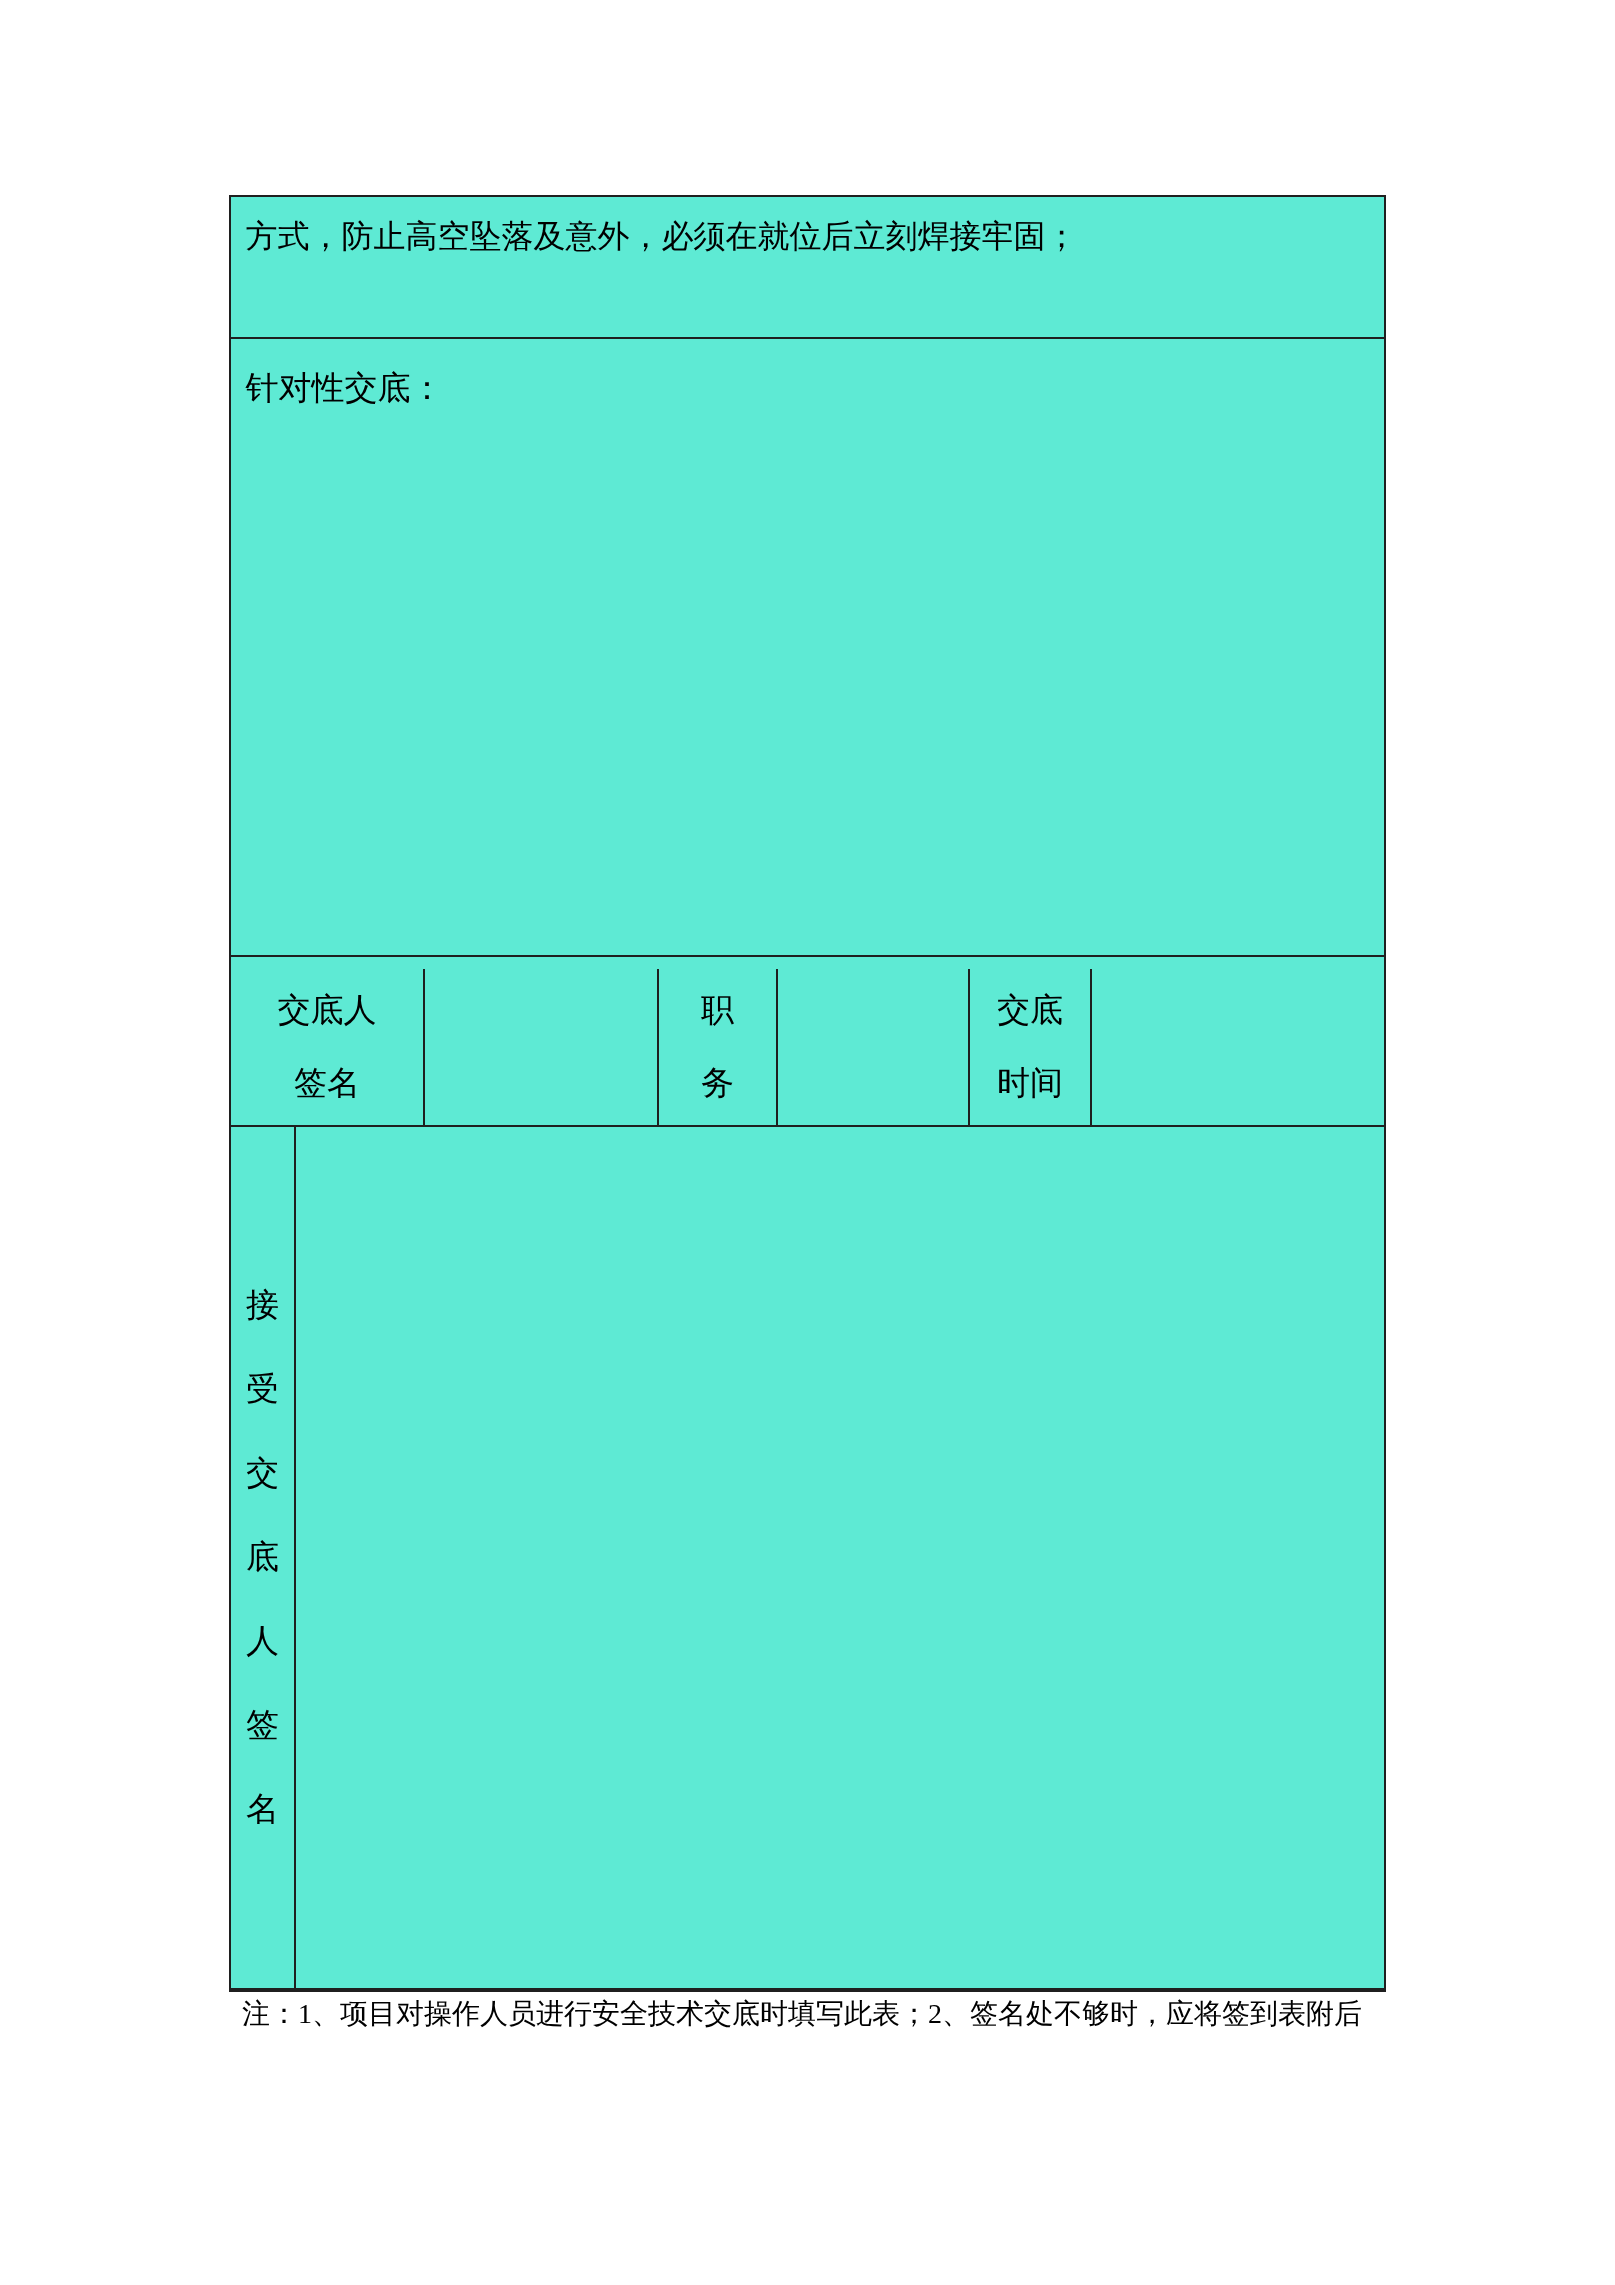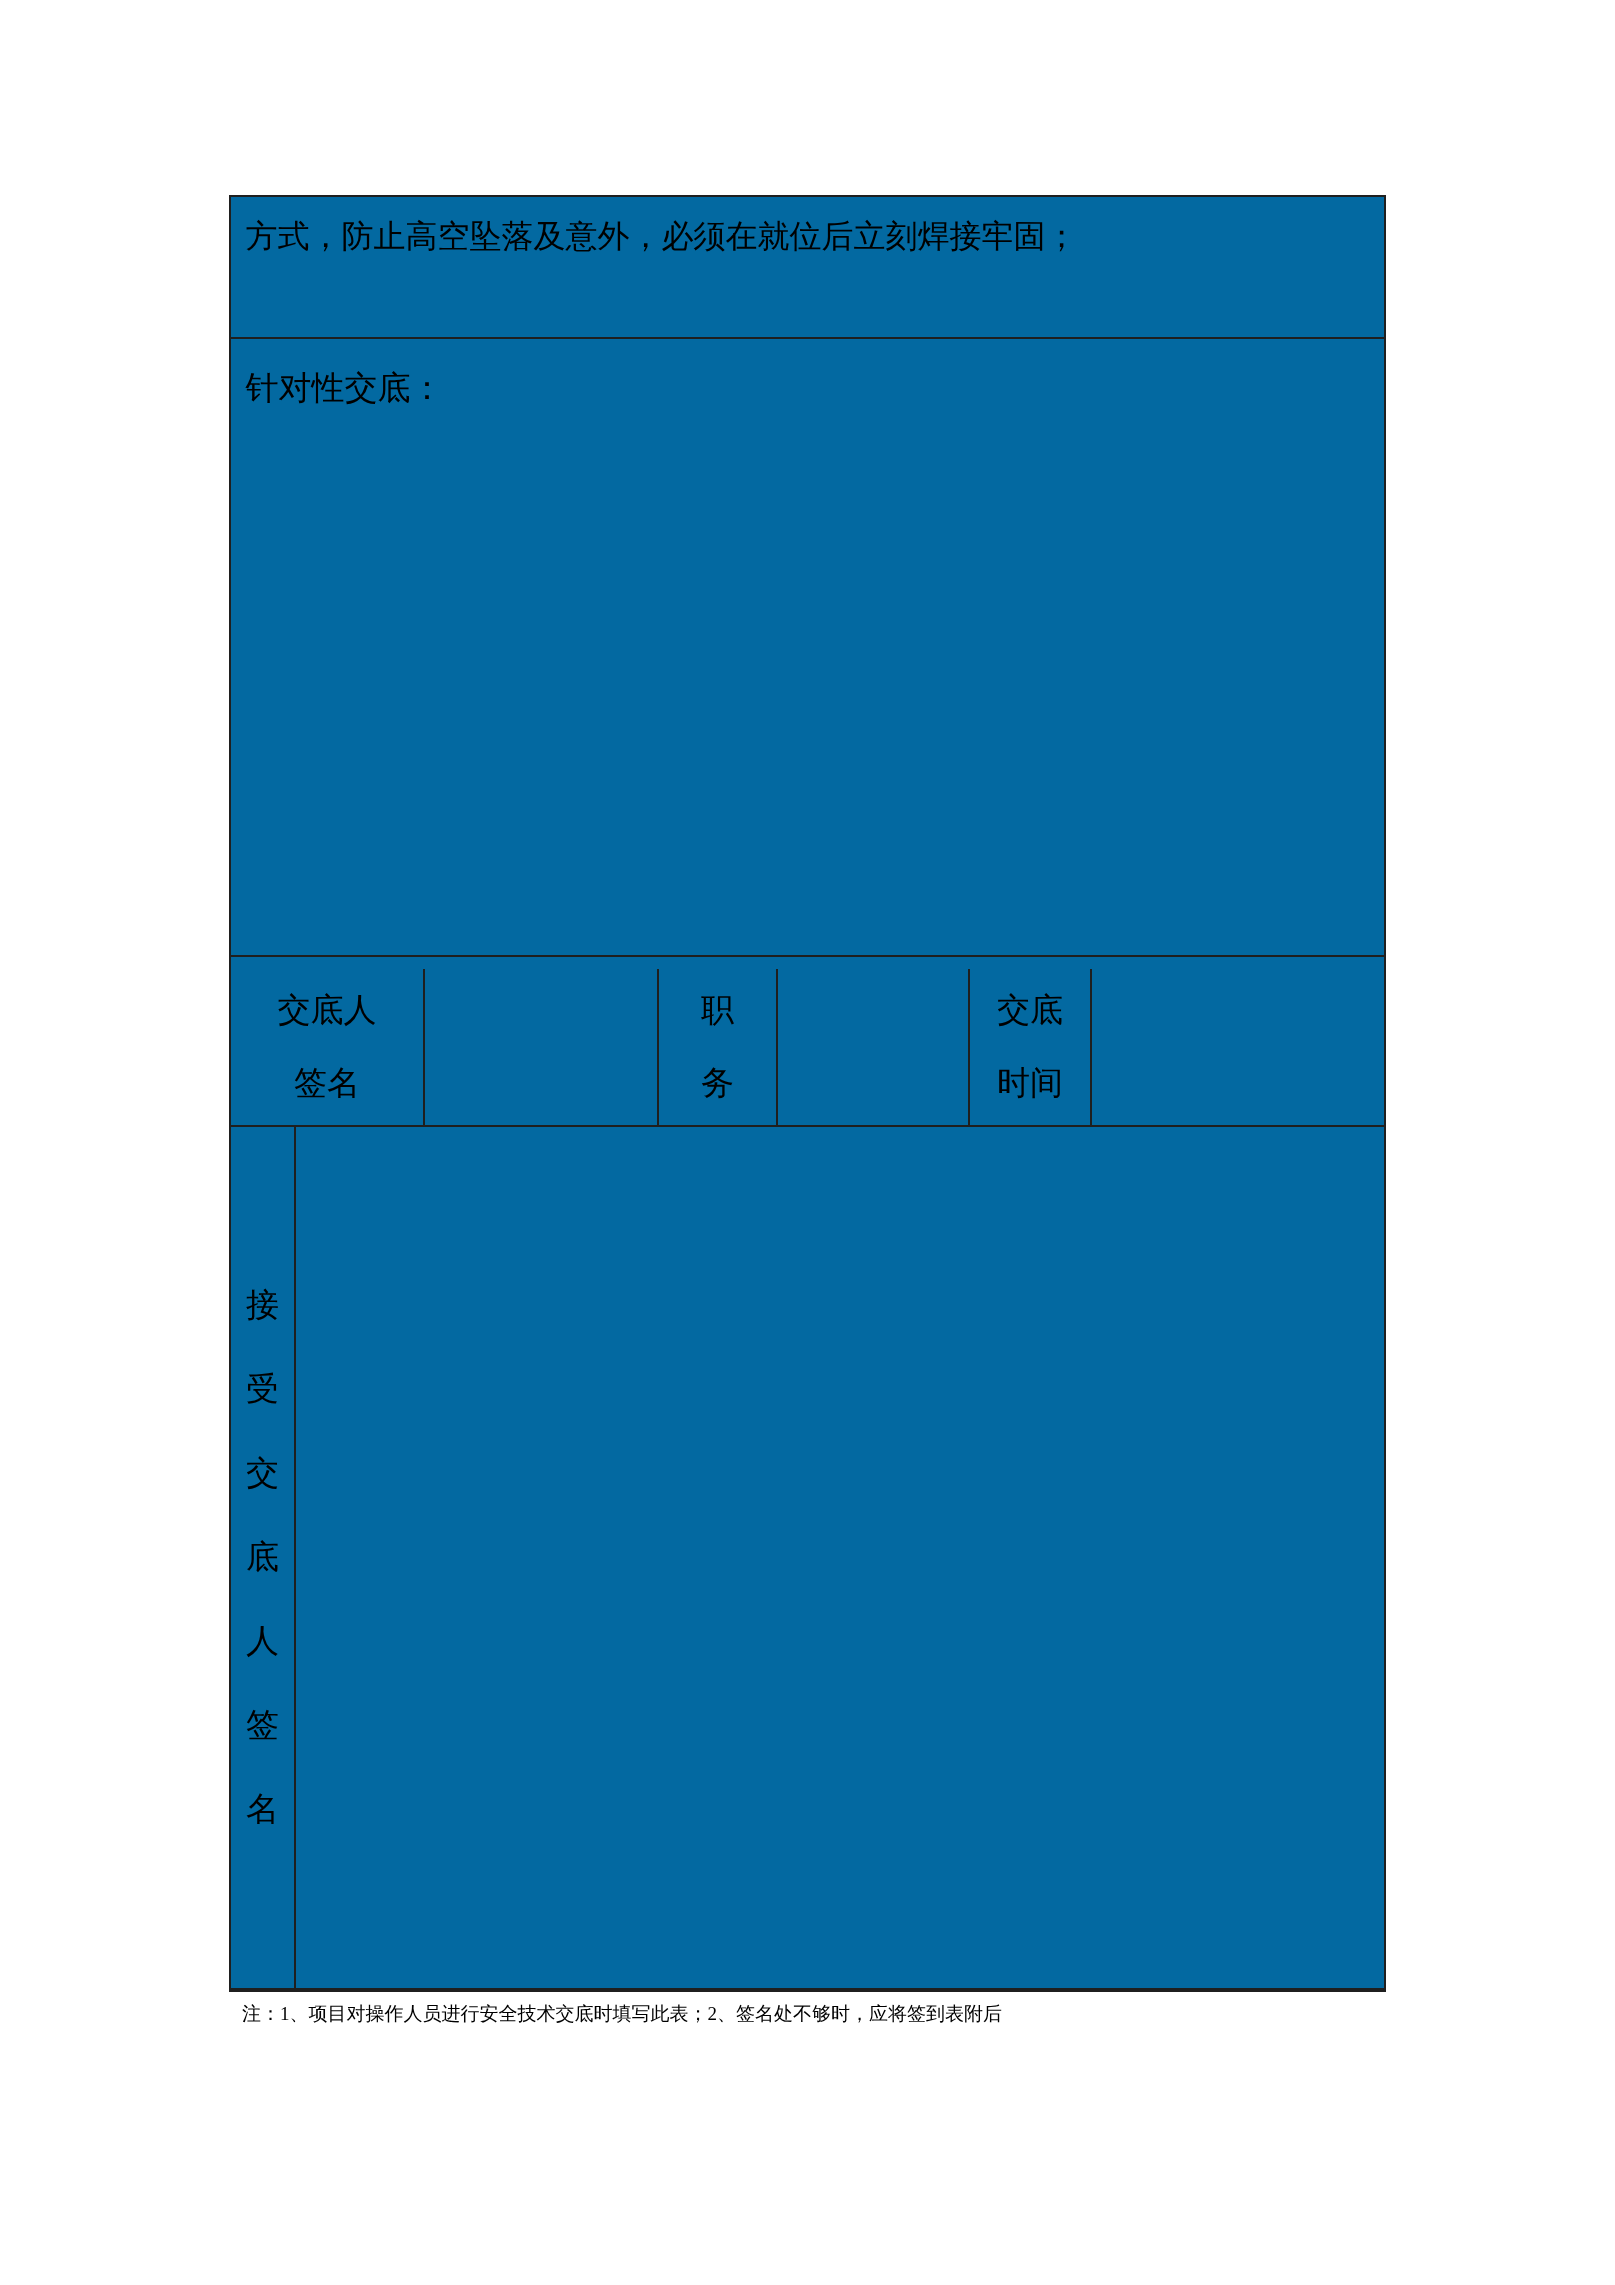--- a/index.html
+++ b/index.html
@@ -20,21 +20,21 @@
     position: absolute;
     left: 229px;
     top: 195px;
     width: 1157px;
     height: 1797px;
     box-sizing: border-box;
     border: 2.7px solid #1f1f1f;
     border-bottom-width: 4.5px;
     display: flex;
     flex-direction: column;
-    background: #0369a1;
+    background: #5eead4;
   }
 
   .row {
     box-sizing: border-box;
     border-bottom: 2.7px solid #1f1f1f;
     width: 100%;
   }
 
   
   .row-prior {
@@ -106,21 +106,21 @@
     line-height: 33px;
   }
   .recipient-area {
     flex: 1;
   }
 
   .footer-note {
     position: absolute;
     left: 242px;
     top: 1997px;
-    font-size: 19px;
+    font-size: 28px;
     line-height: 33px;
     white-space: nowrap;
     font-family: Liberation Serif, serif;
   }
 </style>
 </head>
 <body>
 
 <div class="doc-table">
 

